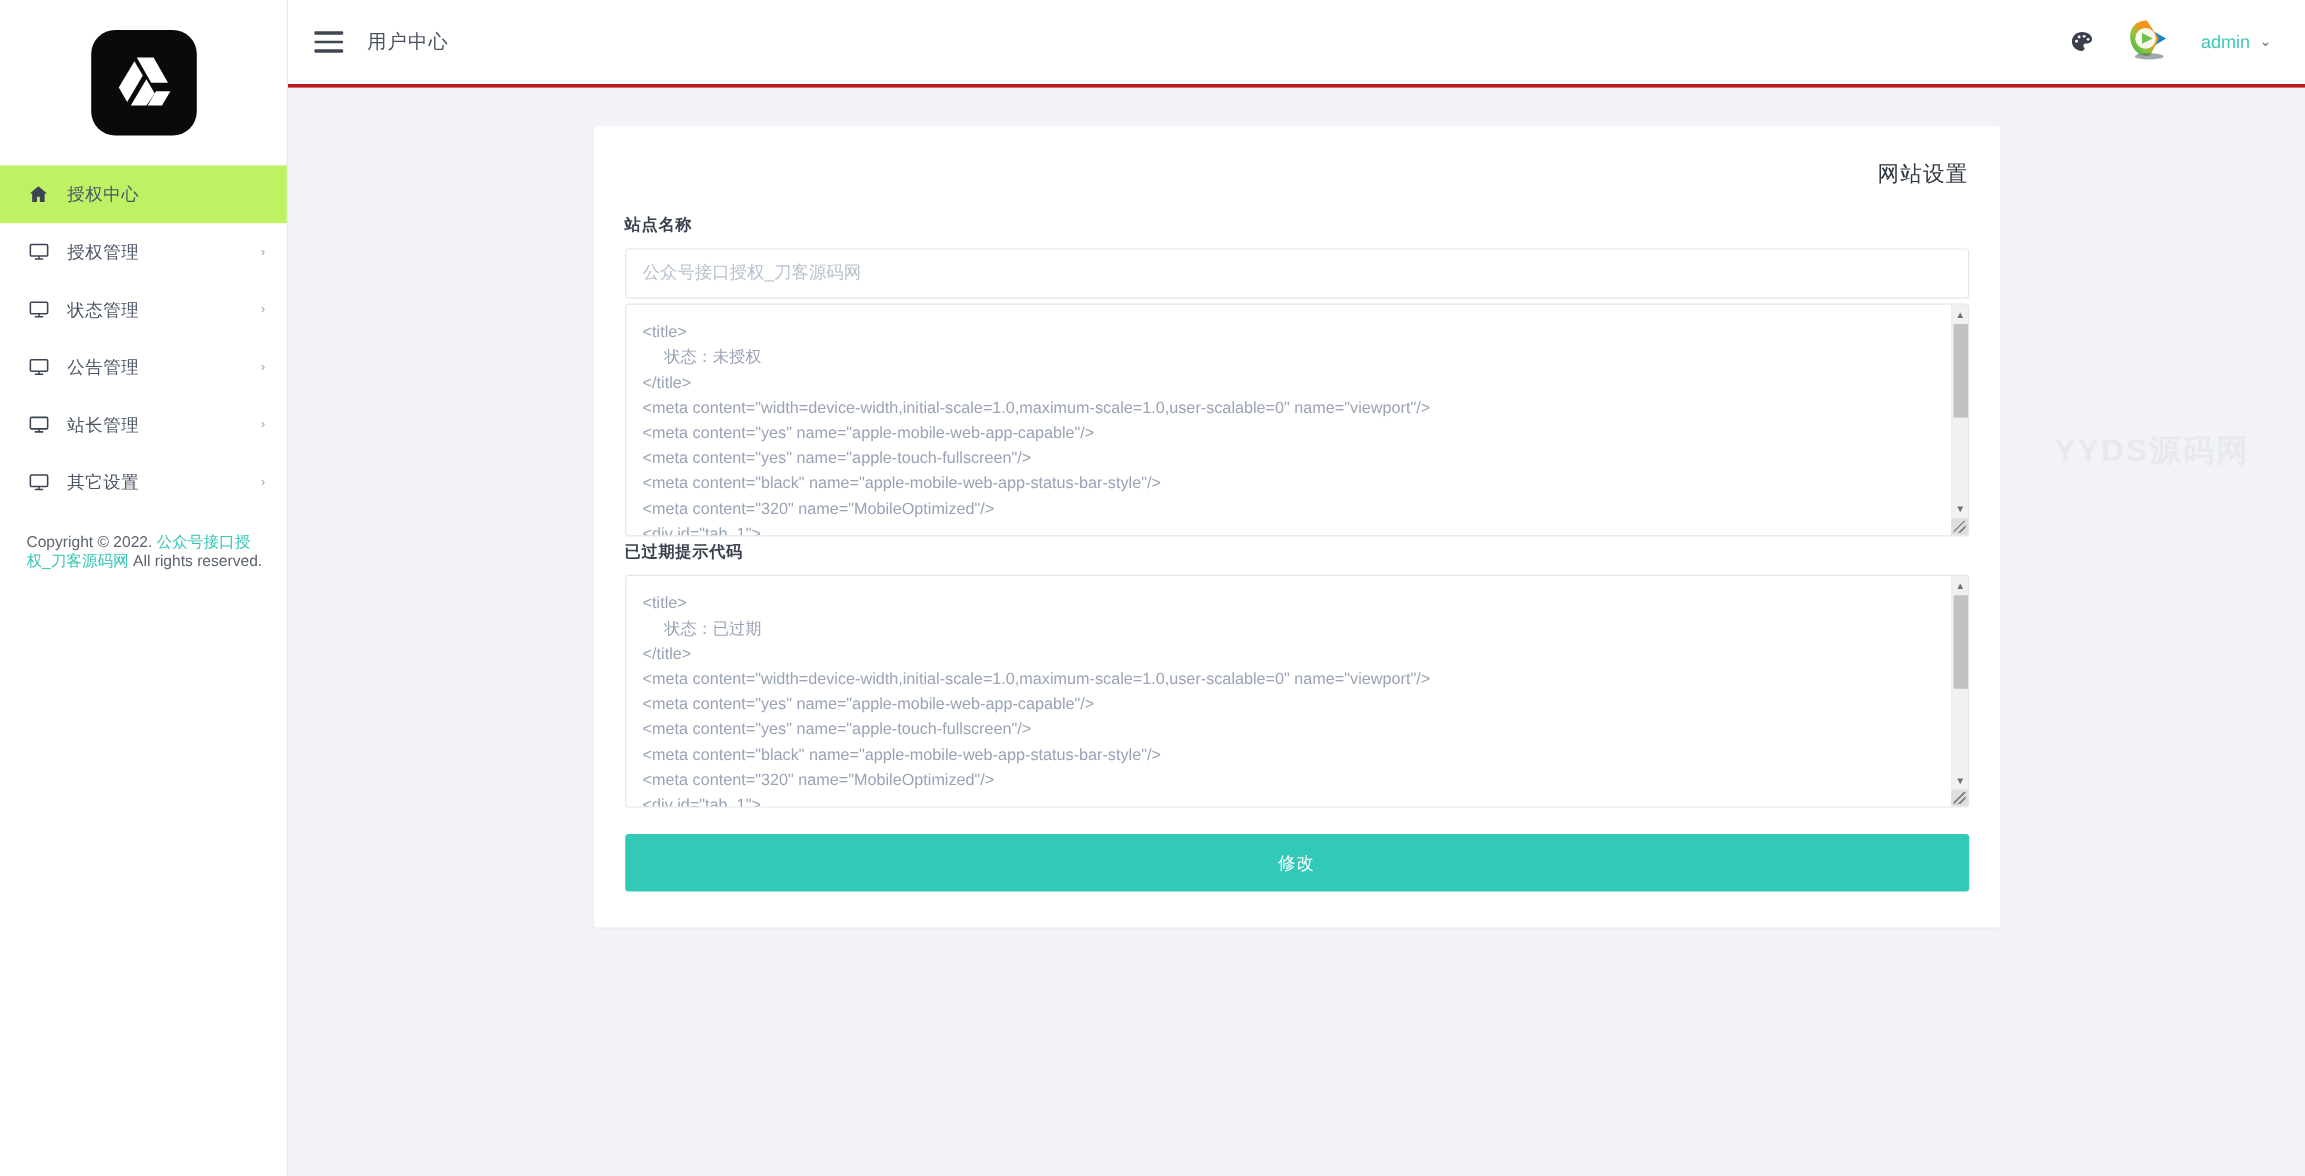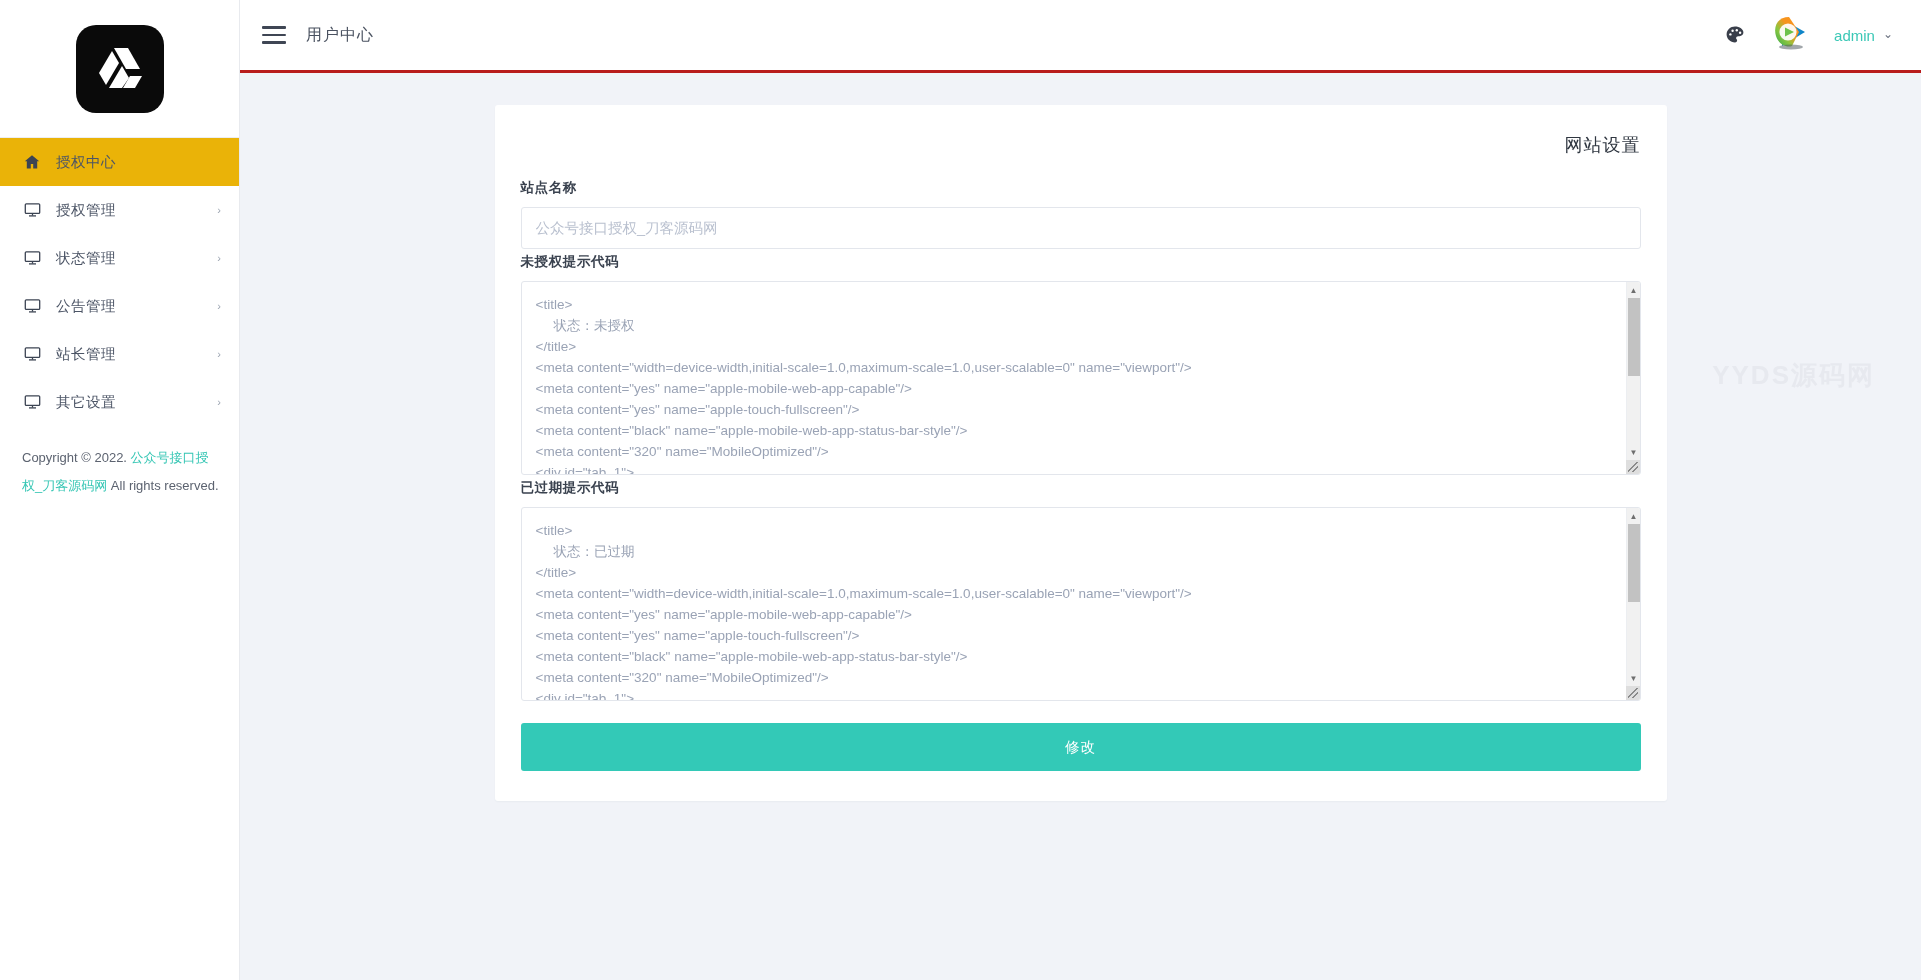--- a/index.html
+++ b/index.html
@@ -49,21 +49,21 @@
     padding-left: 22px;
     padding-right: 18px;
     color: #50596c;
     font-size: 14.5px;
     cursor: pointer;
     position: relative;
     margin-bottom: 0px;
   }
   .nav-item + .nav-item { margin-top: 0; }
   .nav-item.active {
-    background: #eab308;
+    background: #bef264;
   }
   .nav-item .nav-icon {
     width: 20px; height: 20px;
     display: inline-flex; align-items: center; justify-content: center;
     margin-right: 14px;
     color: #3c4453;
     flex: 0 0 auto;
   }
   .nav-item .nav-label {
     flex: 1 1 auto;
@@ -74,21 +74,21 @@
     color: #9aa3b0;
     font-size: 11px;
     line-height: 1;
   }
 
   .footer {
     margin-top: 18px;
     padding: 0 20px 0 22px;
     font-size: 13px;
     color: #5c6370;
-    line-height: 28px;
+    line-height: 16px;
   }
   .footer a { color: #35c6b4; text-decoration: none; }
 
   
   .main {
     flex: 1 1 auto;
     height: 980px;
     display: flex;
     flex-direction: column;
     background: #f1f3f8;
@@ -442,21 +442,20 @@
       <div class="card">
 
         <h2 class="card-title">网站设置</h2>
 
         <div class="field-block">
           <div class="field-label">站点名称</div>
           <input class="text-input" type="text" placeholder="公众号接口授权_刀客源码网" style="">
         </div>
 
         <div class="field-block">
-          <div class="field-label">未授权提示代码</div>
           <div class="code-wrap">
             <div class="code-area">
               <div class="code-line">&lt;title&gt;</div>
               <div class="code-line indent">状态：未授权</div>
               <div class="code-line">&lt;/title&gt;</div>
               <div class="code-line">&lt;meta content="width=device-width,initial-scale=1.0,maximum-scale=1.0,user-scalable=0" name="viewport"/&gt;</div>
               <div class="code-line">&lt;meta content="yes" name="apple-mobile-web-app-capable"/&gt;</div>
               <div class="code-line">&lt;meta content="yes" name="apple-touch-fullscreen"/&gt;</div>
               <div class="code-line">&lt;meta content="black" name="apple-mobile-web-app-status-bar-style"/&gt;</div>
               <div class="code-line">&lt;meta content="320" name="MobileOptimized"/&gt;</div>

